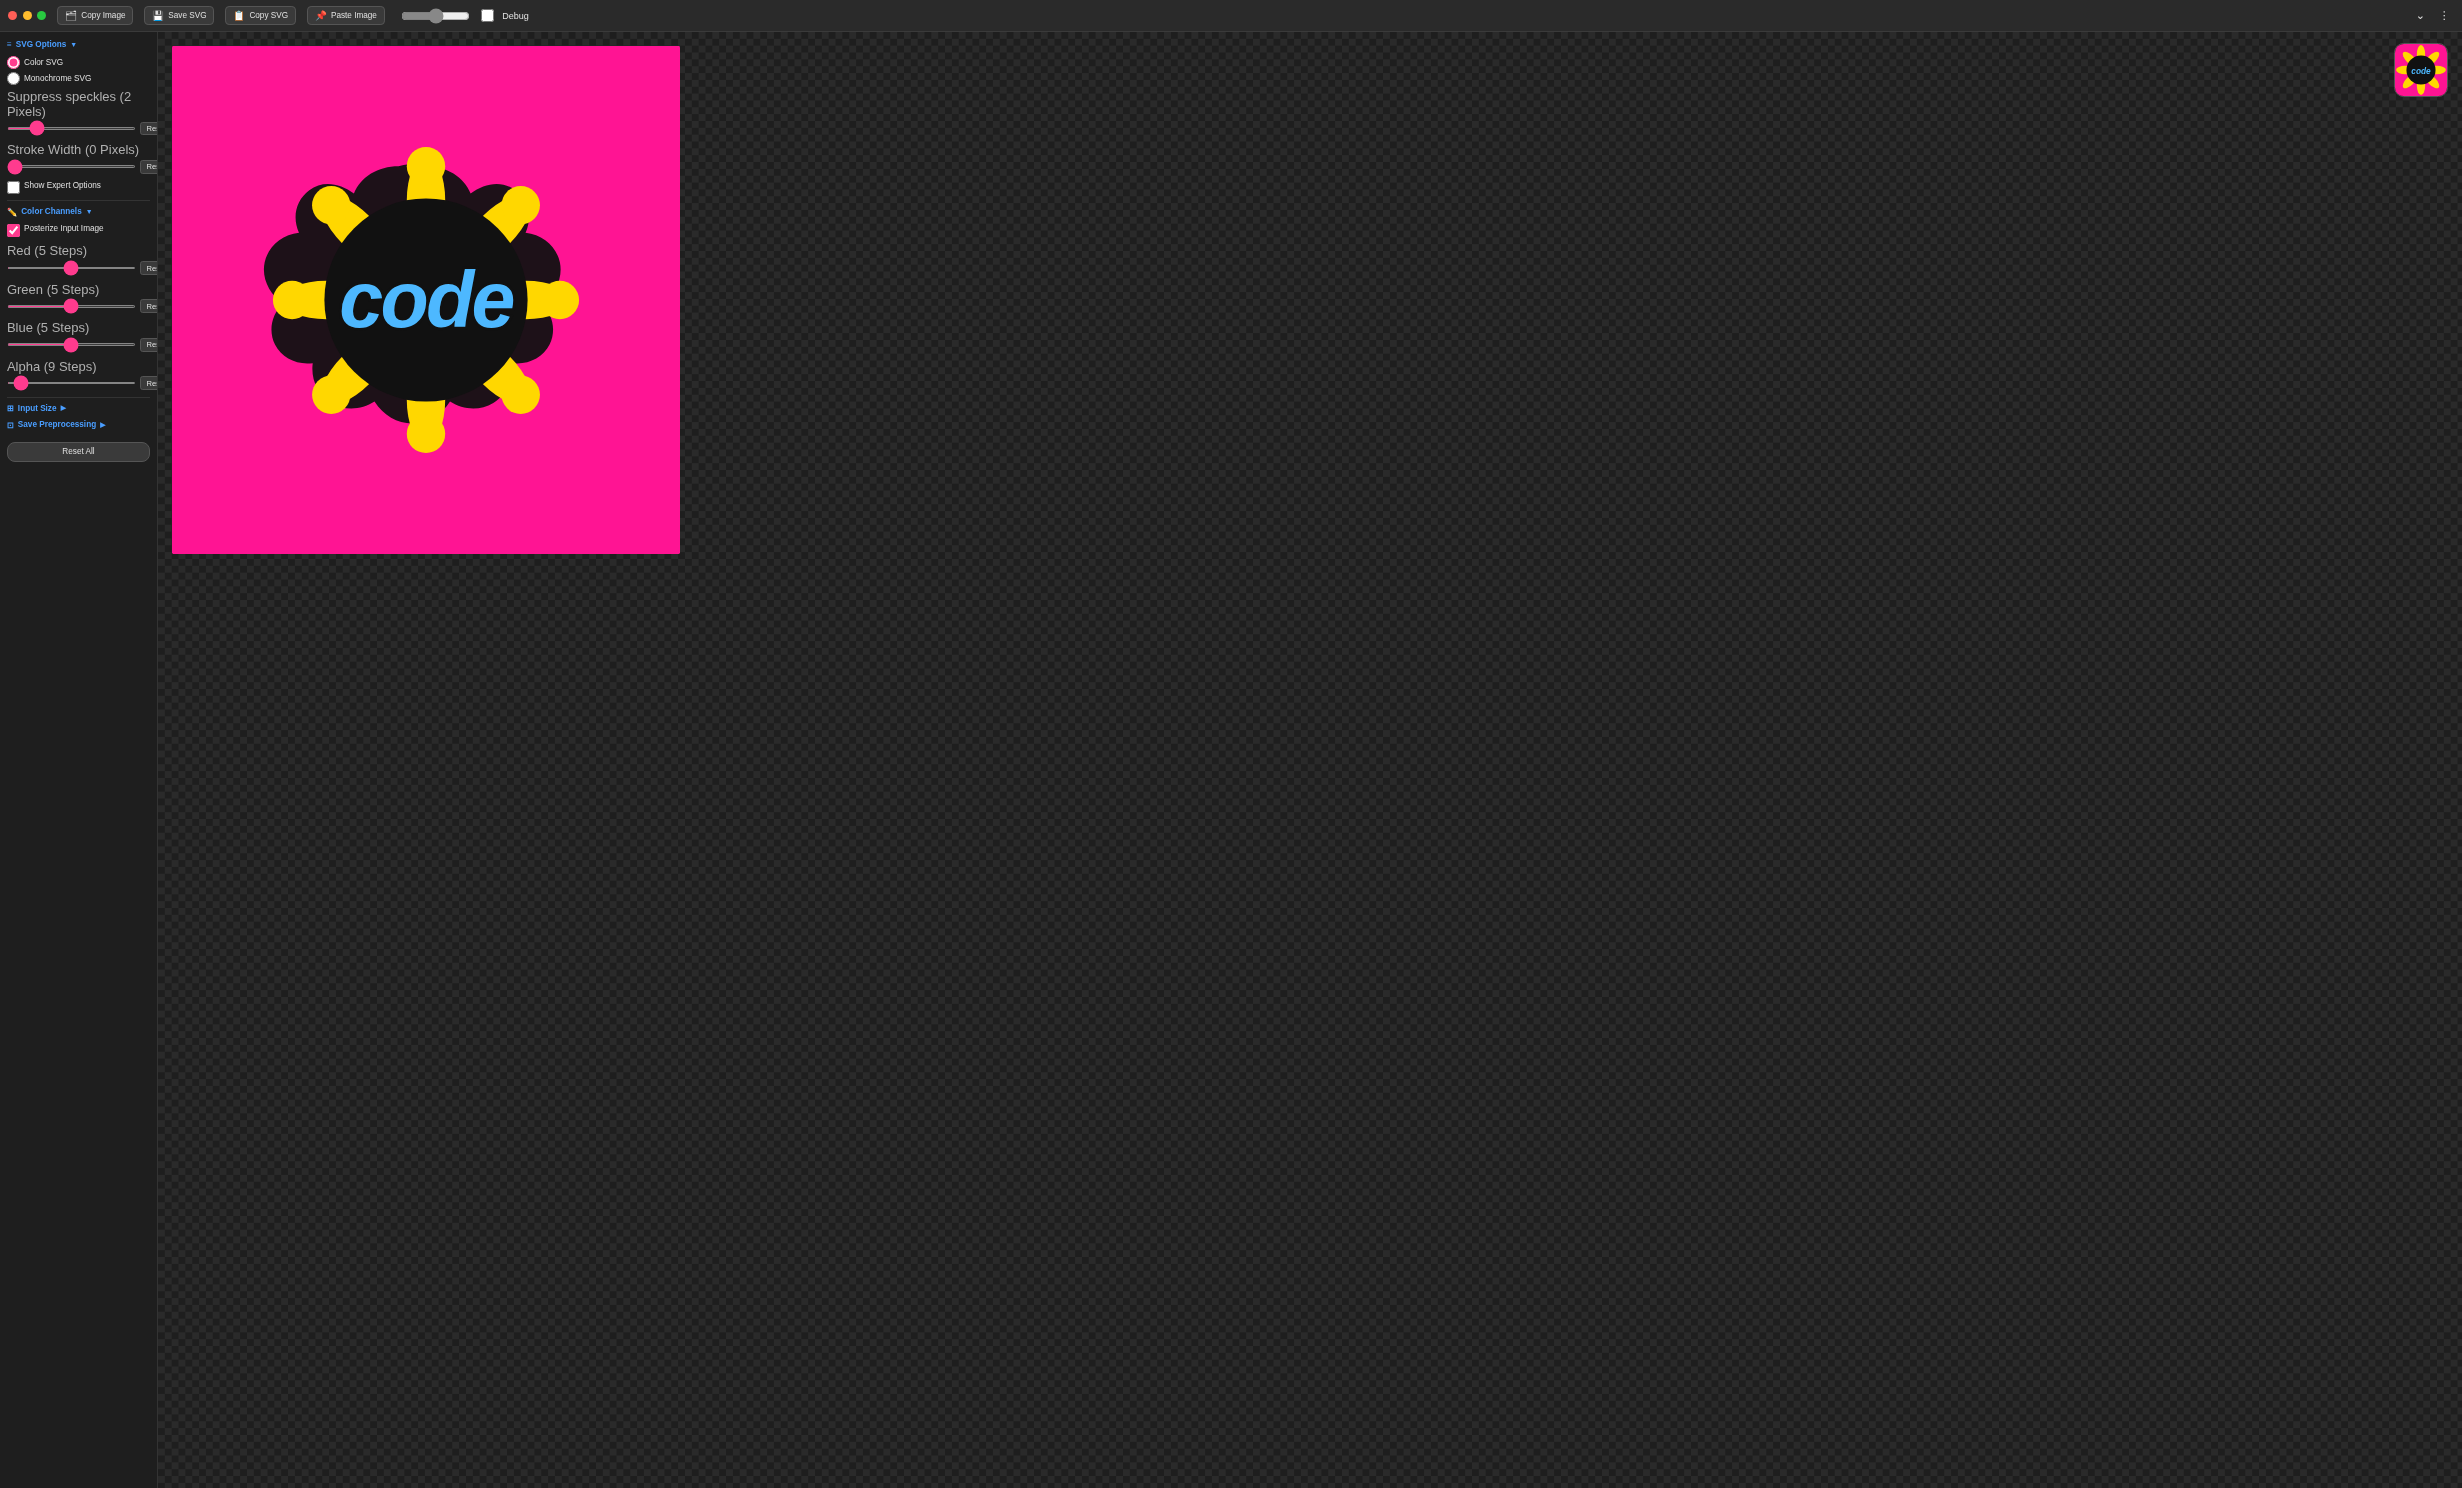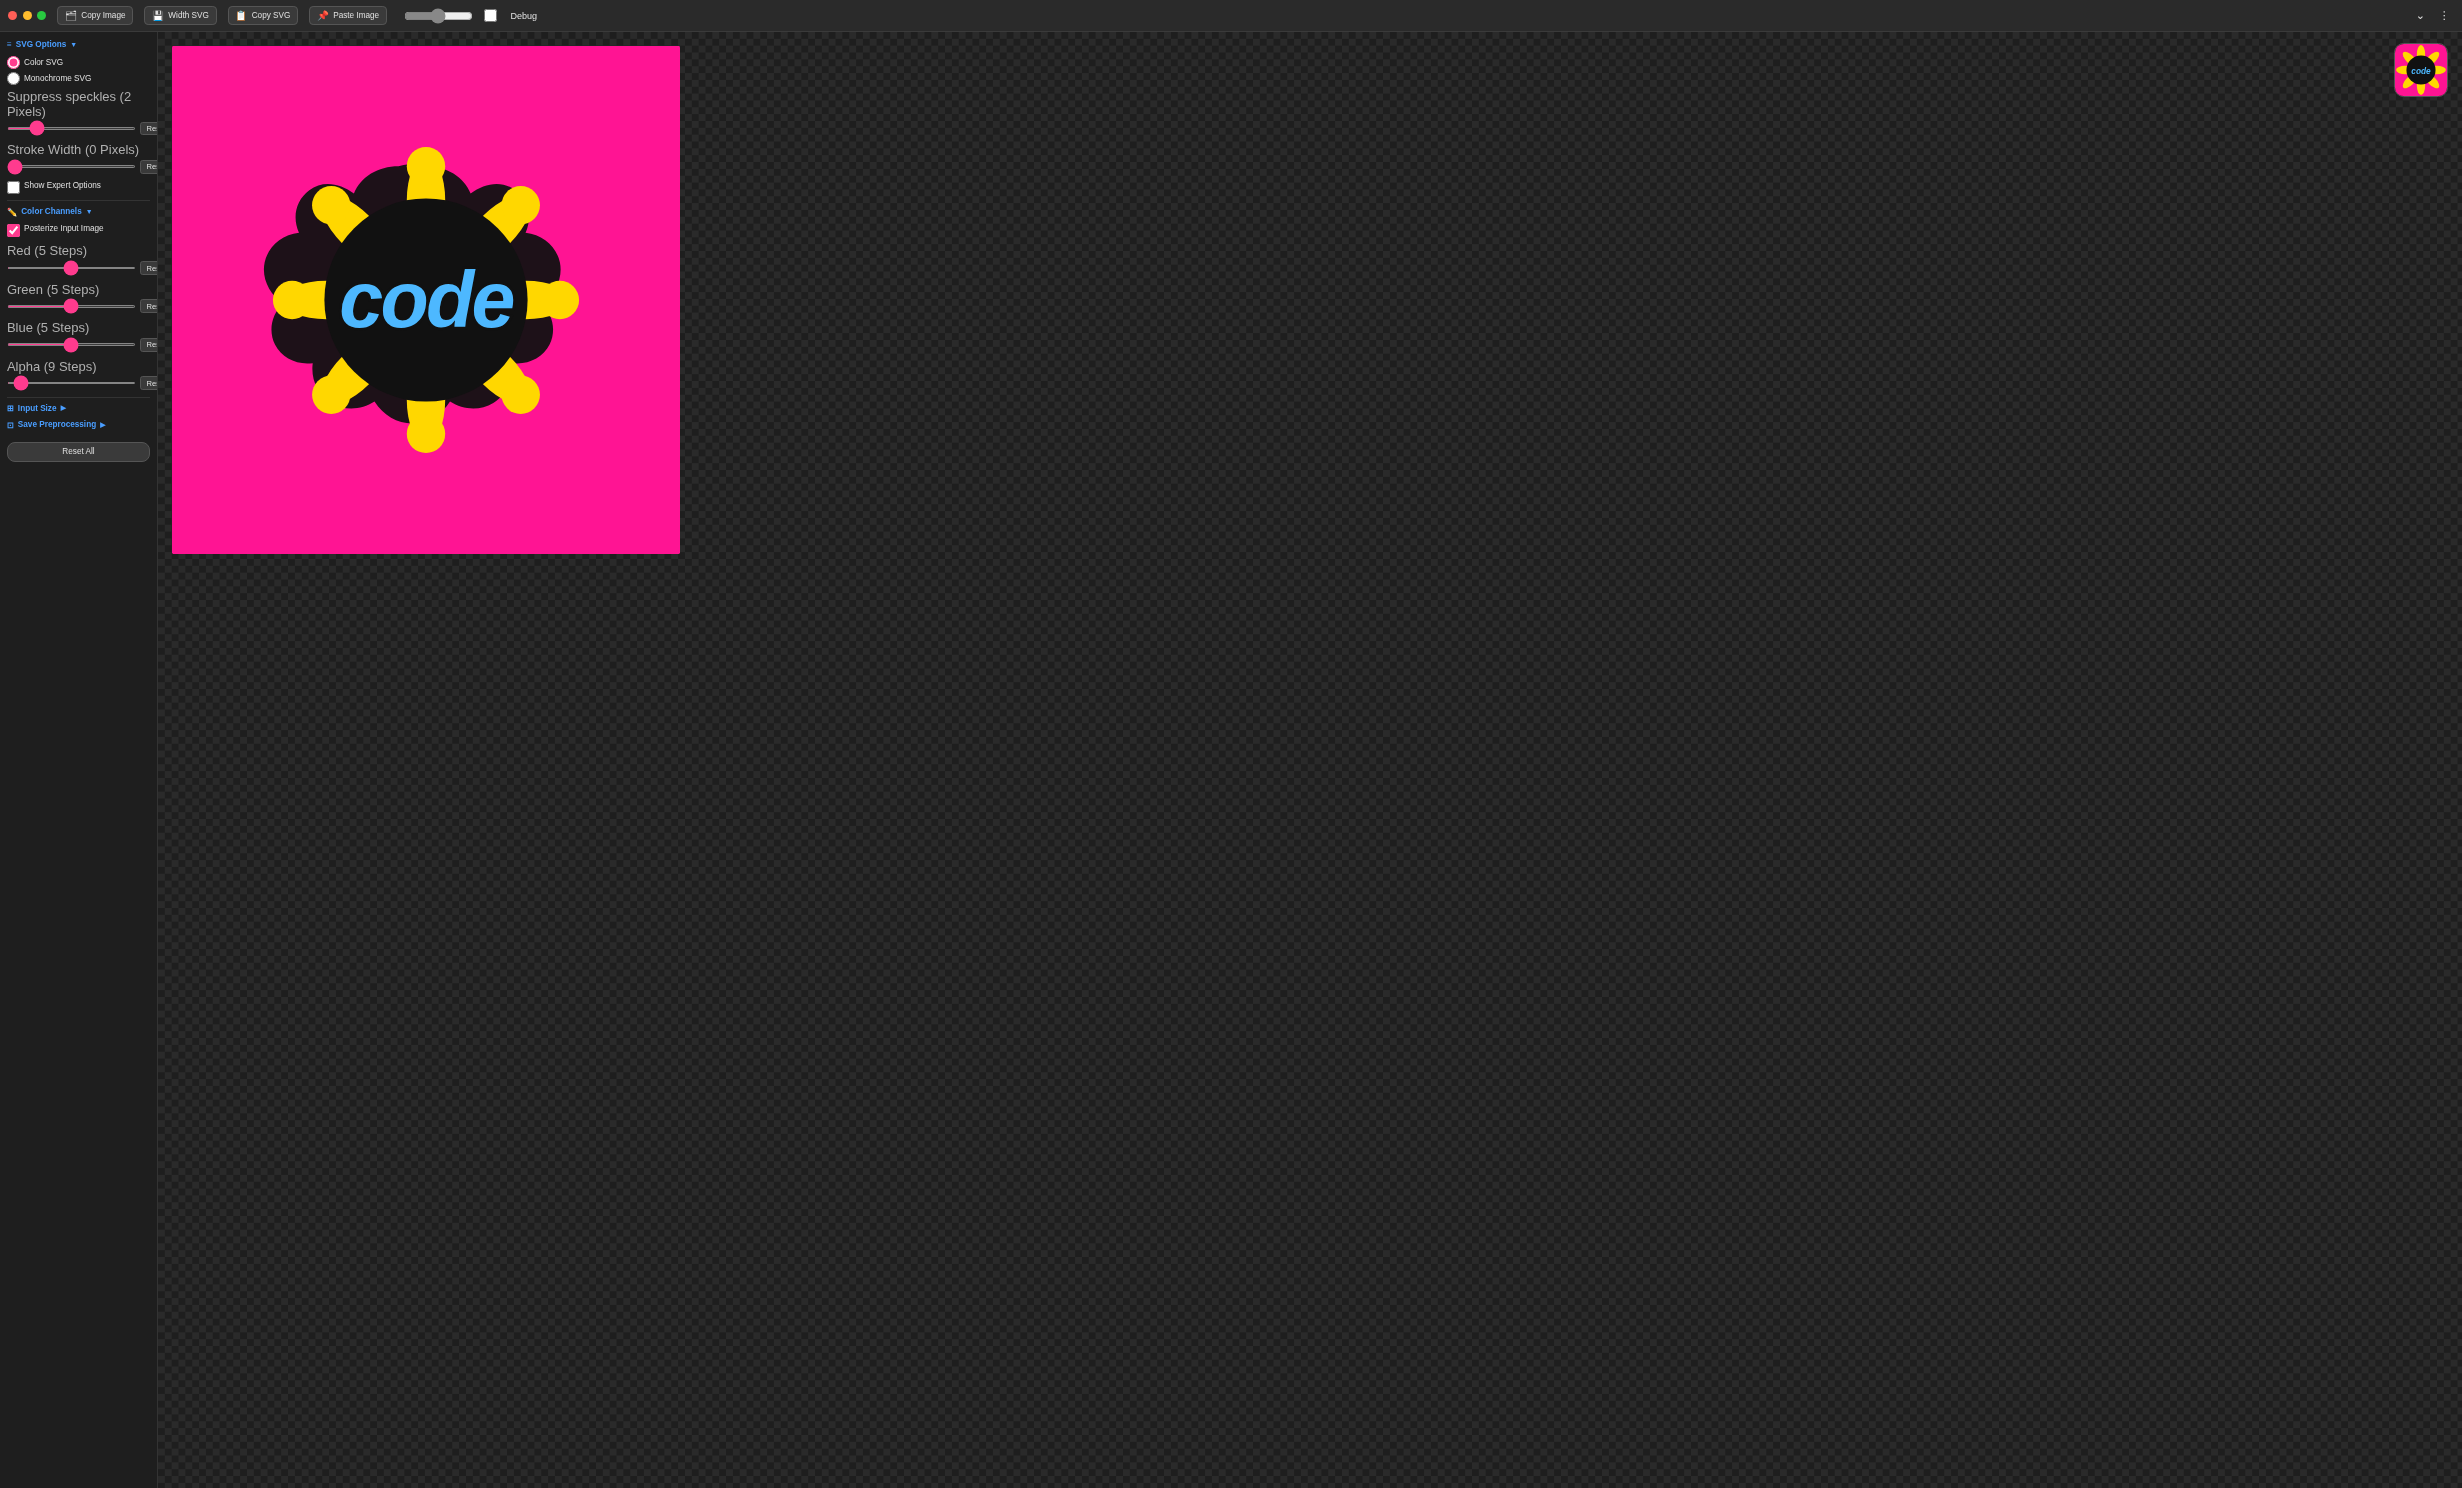--- a/index.html
+++ b/index.html
@@ -61,21 +61,21 @@
       margin-left: 5.5px;
     }
     .titlebar-slider {
       width: 69px;
       accent-color: #888;
     }
 
     .titlebar-checkbox-group {
       display: flex;
       align-items: center;
-      gap: 14px;
+      gap: 8px;
     }
     .titlebar-end {
       margin-left: auto;
       display: flex;
       align-items: center;
       gap: 5.5px;
     }
 
     
     .main-content {
@@ -243,21 +243,21 @@
     <div class="traffic-light tl-green"></div>
   </div>
 
   <button class="titlebar-btn">
     <span class="icon">🗂</span>
     <span>Copy Image</span>
   </button>
 
   <button class="titlebar-btn">
     <span class="icon">💾</span>
-    <span>Width SVG</span>
+    <span>Save SVG</span>
   </button>
 
   <button class="titlebar-btn">
     <span class="icon">📋</span>
     <span>Copy SVG</span>
   </button>
 
   <button class="titlebar-btn">
     <span class="icon">📌</span>
     <span>Paste Image</span>

